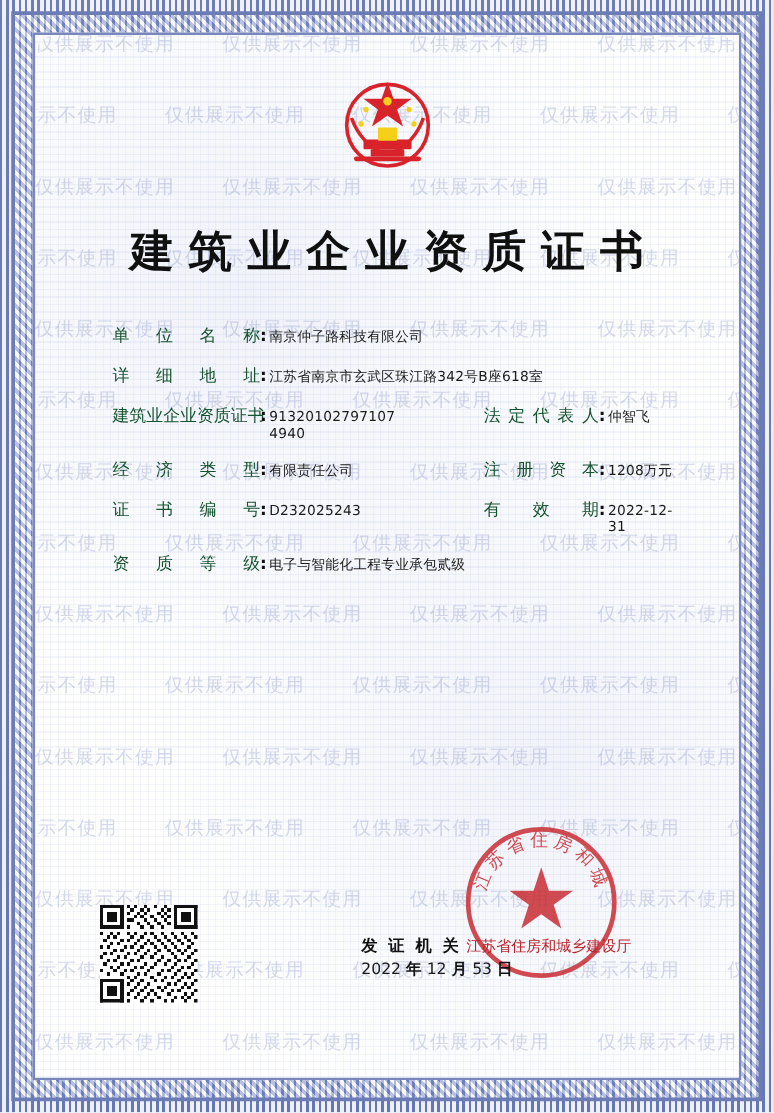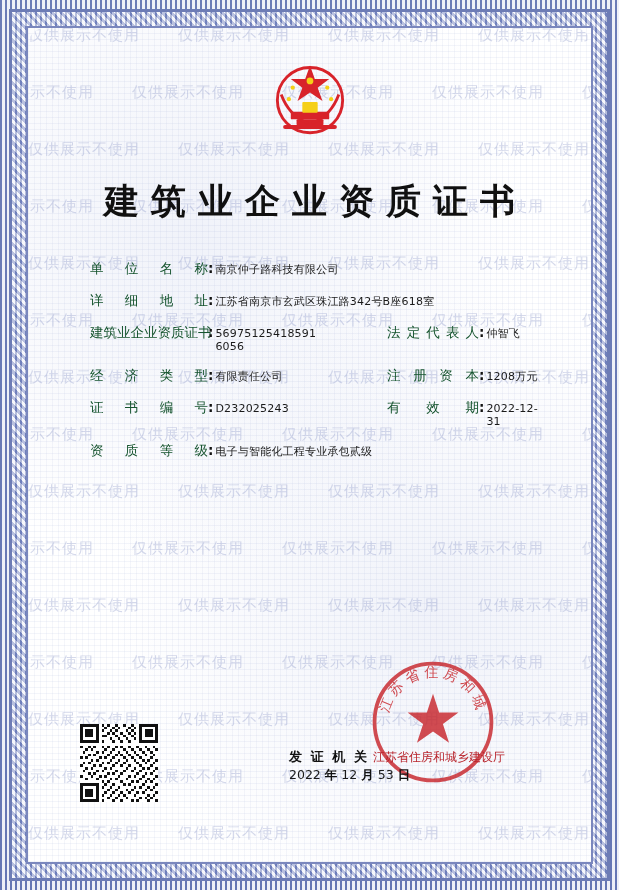--- a/index.html
+++ b/index.html
@@ -366,21 +366,21 @@
       <div class="frow">
         <span class="flabel"><span class="spread7">详细地址</span></span>
         <span class="colon">:</span>
         <span class="fvalue">江苏省南京市玄武区珠江路342号B座618室</span>
       </div>
 
       <div class="frow">
         <span class="fcol-left">
           <span class="flabel"><span class="spread-code">建筑业企业资质证书</span></span>
           <span class="colon">:</span>
-          <span class="fvalue">56975125418591 6056</span>
+          <span class="fvalue">91320102797107 4940</span>
         </span>
         <span class="fcol-right">
           <span class="flabel"><span class="spread-r">法定代表人</span></span>
           <span class="colon">:</span>
           <span class="fvalue">仲智飞</span>
         </span>
       </div>
 
       <div class="frow">
         <span class="fcol-left">

